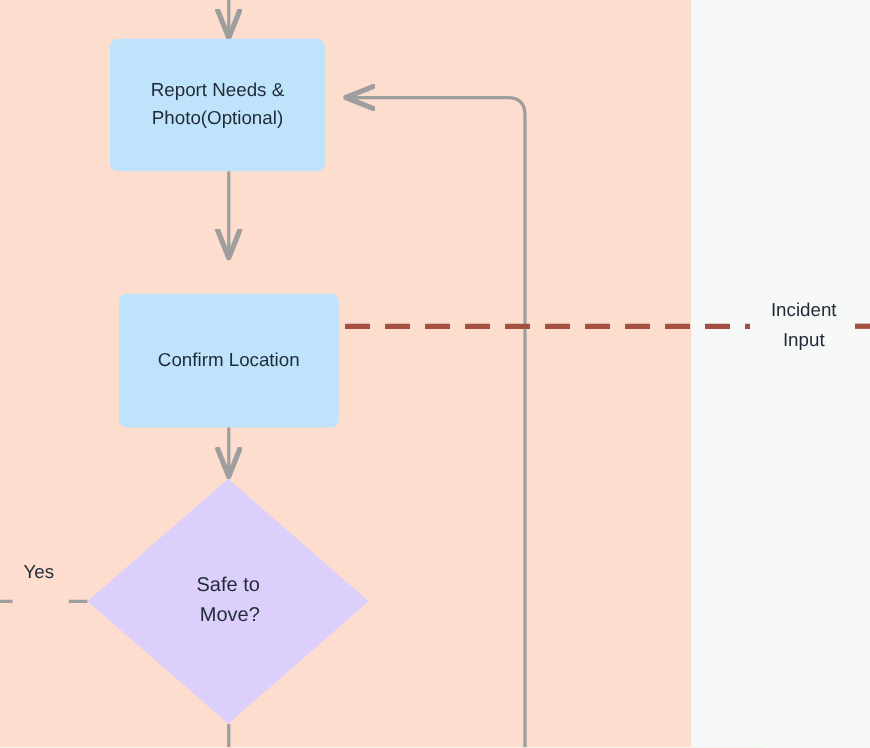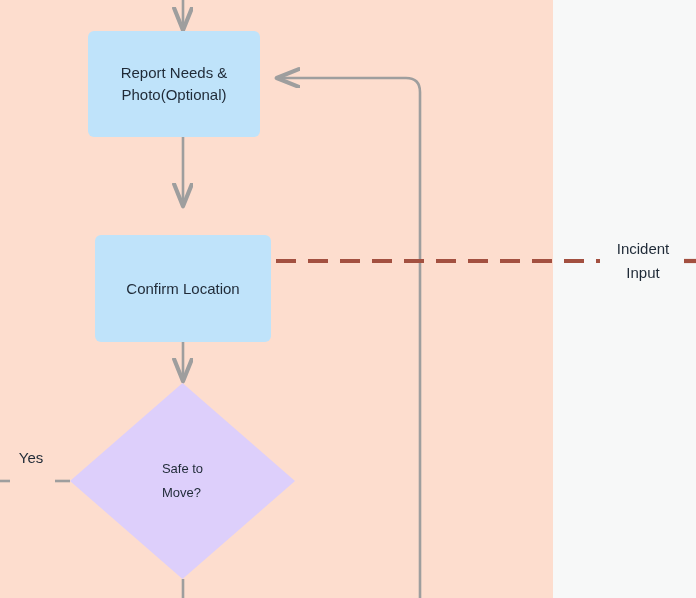--- a/index.html
+++ b/index.html
@@ -81,23 +81,23 @@
   }
   #node-safe-label {
     position: absolute;
     left: 0;
     top: 0;
     width: 100%;
     height: 100%;
     display: flex;
     align-items: center;
     justify-content: center;
-    text-align: left;
+    text-align: right;
     color: #1f2a37;
-    font-size: 13px;
+    font-size: 16px;
     line-height: 24px;
     white-space: pre-line;
   }
   
   .edge-label {
     position: absolute;
     color: #1f2a37;
     font-size: 15px;
     line-height: 24px;
     text-align: center;

